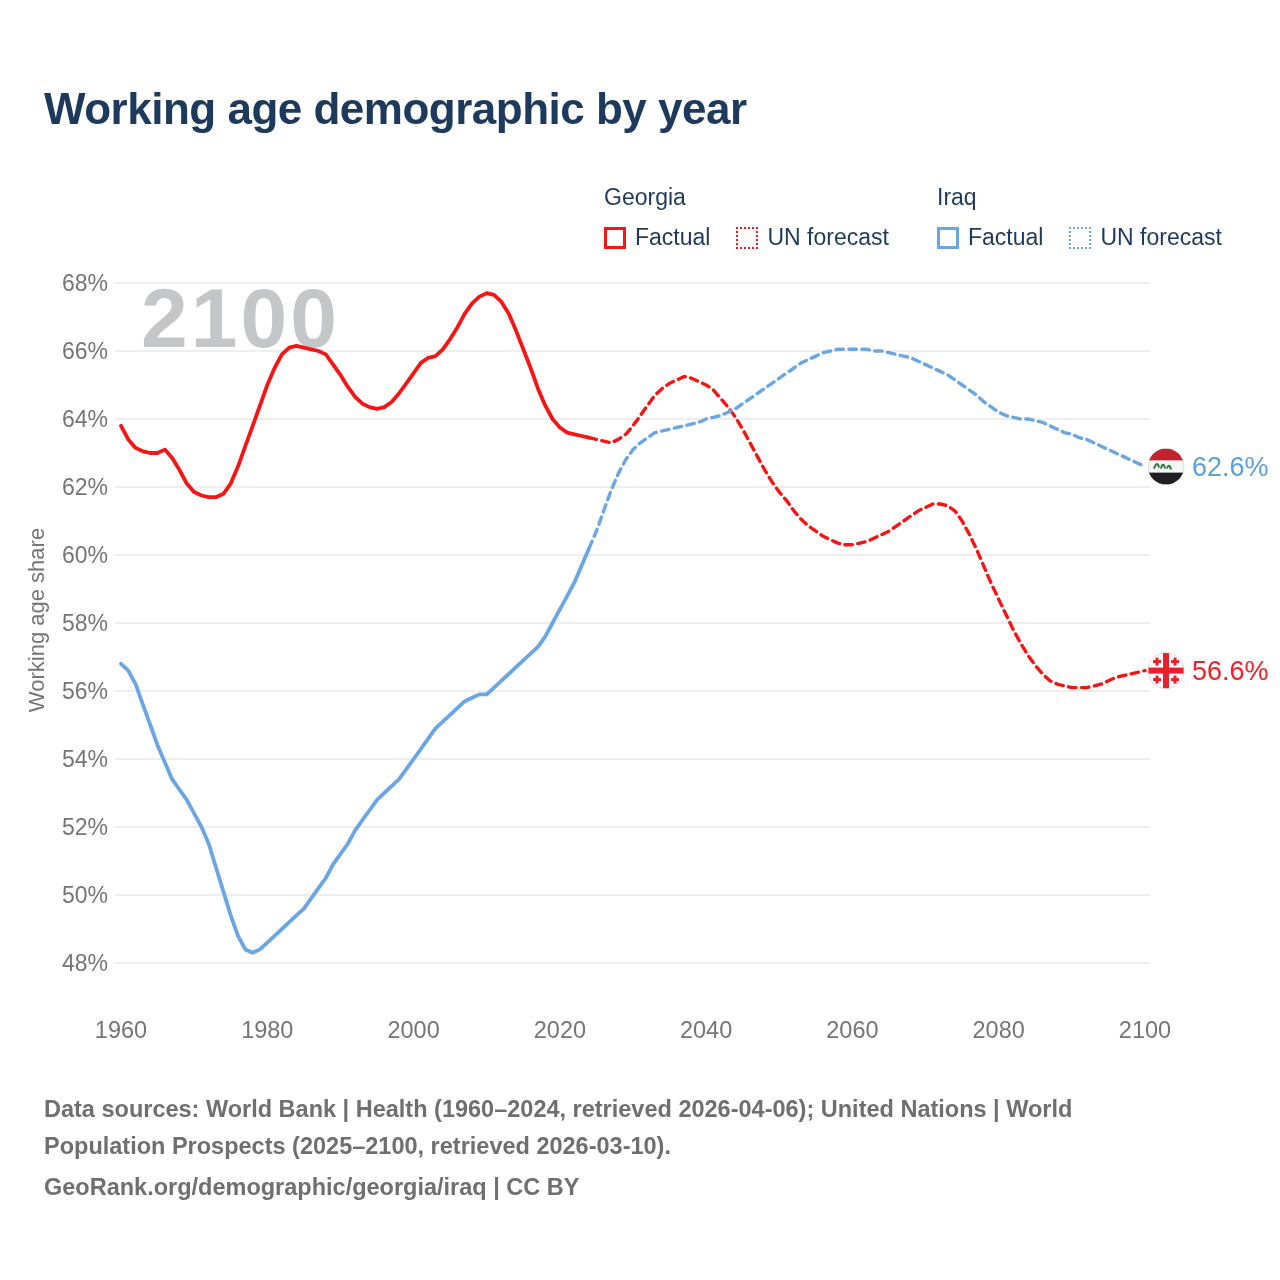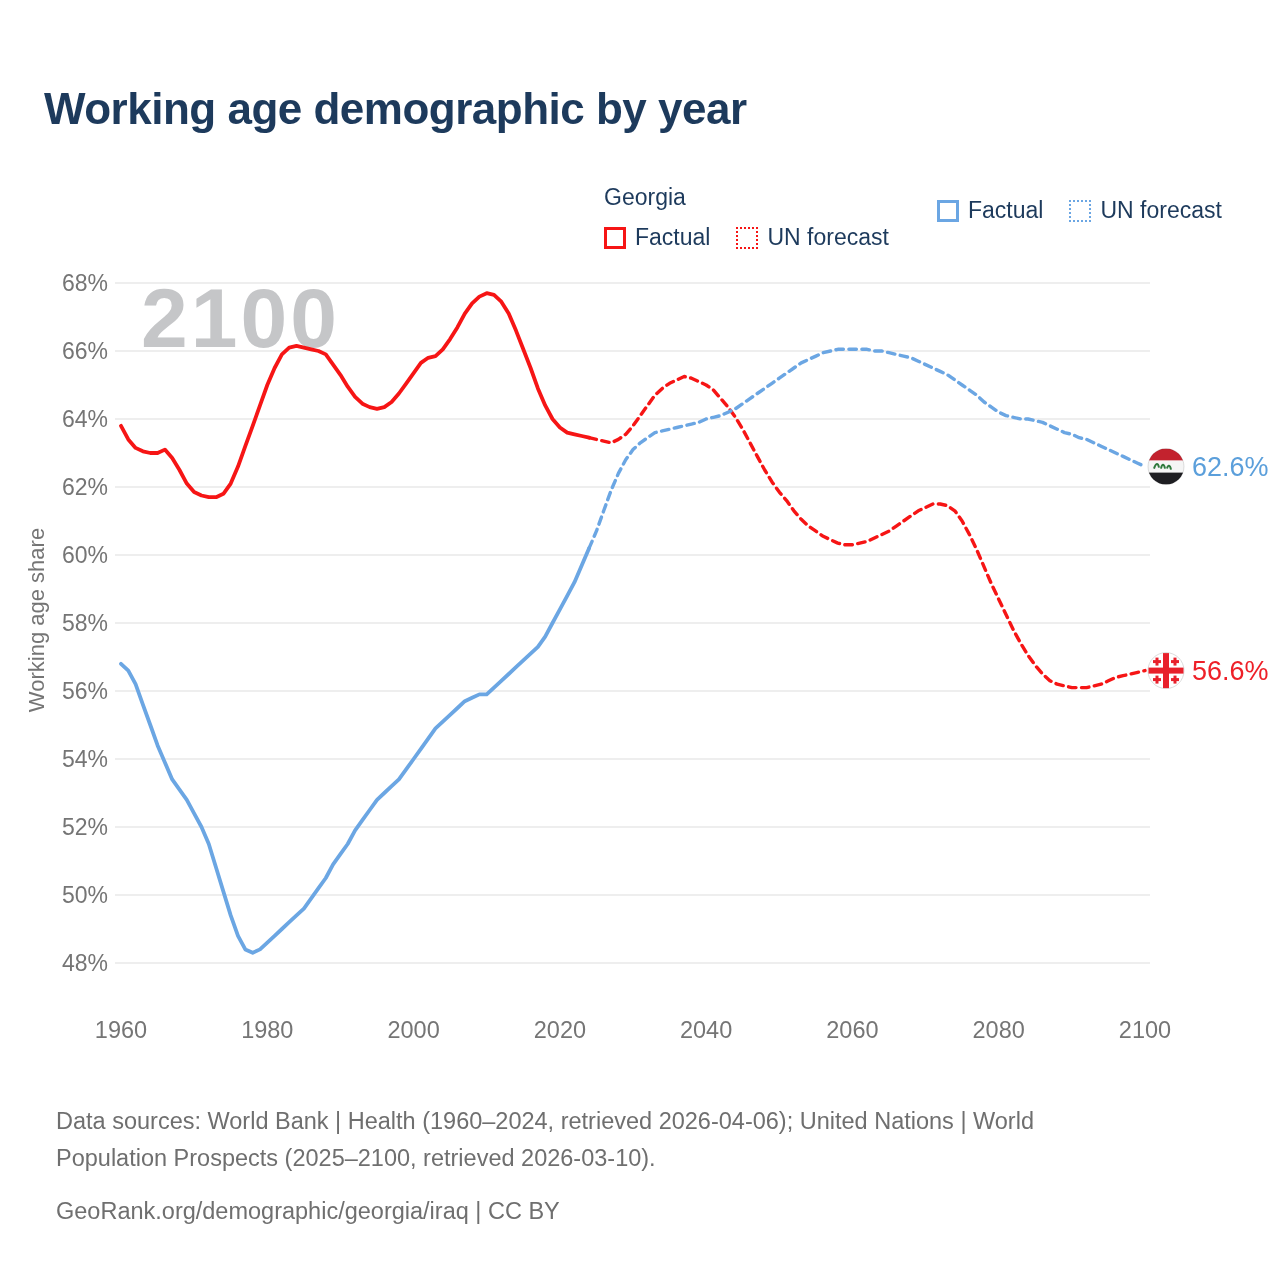--- a/index.html
+++ b/index.html
@@ -13,21 +13,21 @@
   .legend-group{position:absolute;top:0;}
   .legend-group.g0{left:604px;}
   .legend-group.g1{left:937px;}
   .legend-header{font-size:23px;color:#1d3a5c;}
   .legend-items{display:flex;gap:26px;margin-top:13px;align-items:flex-end;}
   .legend-item{display:flex;gap:9px;align-items:center;cursor:pointer;}
   .swatch{width:22px;height:22px;box-sizing:border-box;background:#fff;border:3px solid #999;}
   .legend-item-label{font-size:23px;color:#1d3a5c;white-space:nowrap;}
   .footer{position:absolute;left:40px;top:1087px;width:1105px;color:#6f6f6f;
           font-size:23.5px;line-height:37px;}
-  .footer p{margin:16px;}
+  .footer p{margin:4px;font-weight:bold;}
 </style>
 </head>
 <body>
 
 <div class="page">
 
   <svg id="chart-svg" width="1280" height="1280" viewBox="0 0 1280 1280" xmlns="http://www.w3.org/2000/svg">
       <line x1="115" y1="283.0" x2="1150" y2="283.0" stroke="#e8e8e8" stroke-width="1.3"></line>
       <text x="108" y="291.0" text-anchor="end" fill="#757575" font-size="23">68%</text>
       <line x1="115" y1="351.0" x2="1150" y2="351.0" stroke="#e8e8e8" stroke-width="1.3"></line>
@@ -103,20 +103,21 @@
           <span class="swatch" style="border-color: rgb(246, 21, 21); border-style: solid; border-width: 3px;"></span>
           <span class="legend-item-label">Factual</span>
         </div>
         <div class="legend-item">
           <span class="swatch" style="border-color: rgb(246, 21, 21); border-style: dotted; border-width: 2px;"></span>
           <span class="legend-item-label">UN forecast</span>
         </div>
       </div>
     </div>
     <div class="legend-group g1">
+      <div class="legend-header">Iraq</div>
       <div class="legend-items">
         <div class="legend-item">
           <span class="swatch" style="border-color: rgb(107, 166, 227); border-style: solid; border-width: 3px;"></span>
           <span class="legend-item-label">Factual</span>
         </div>
         <div class="legend-item">
           <span class="swatch" style="border-color: rgb(107, 166, 227); border-style: dotted; border-width: 2px;"></span>
           <span class="legend-item-label">UN forecast</span>
         </div>
       </div>

